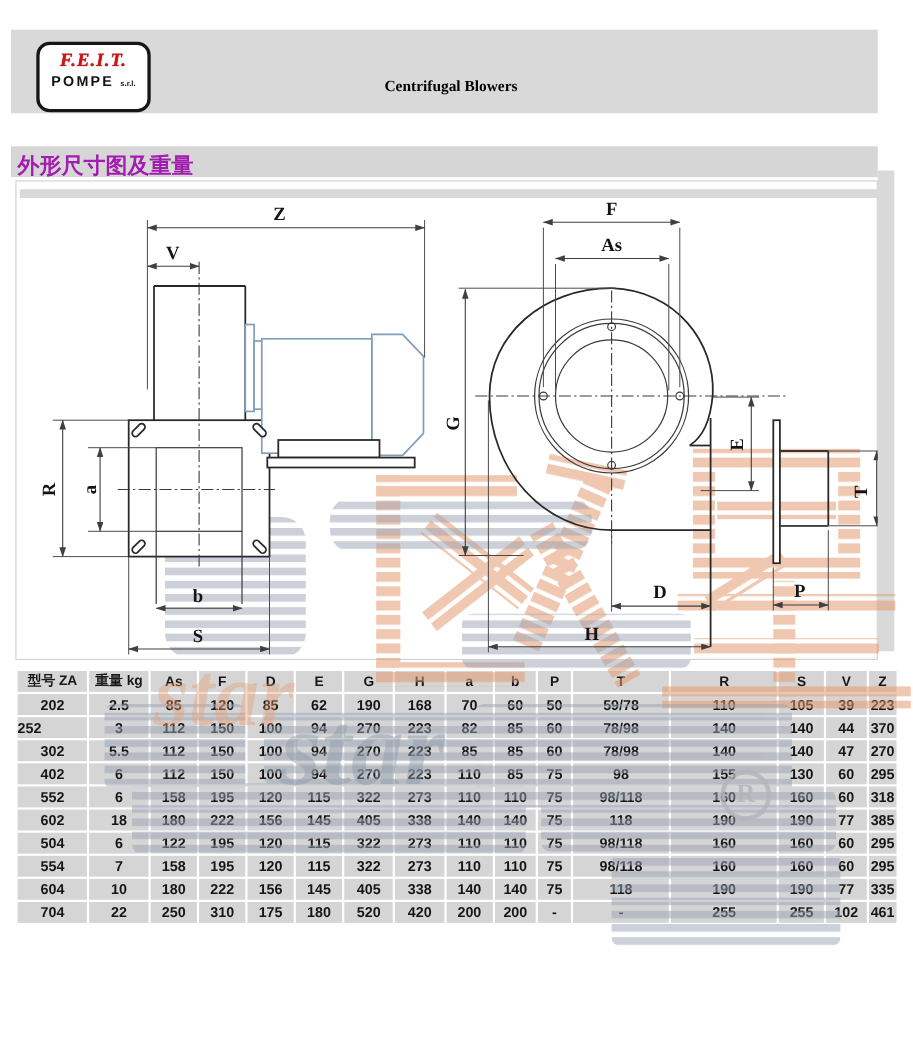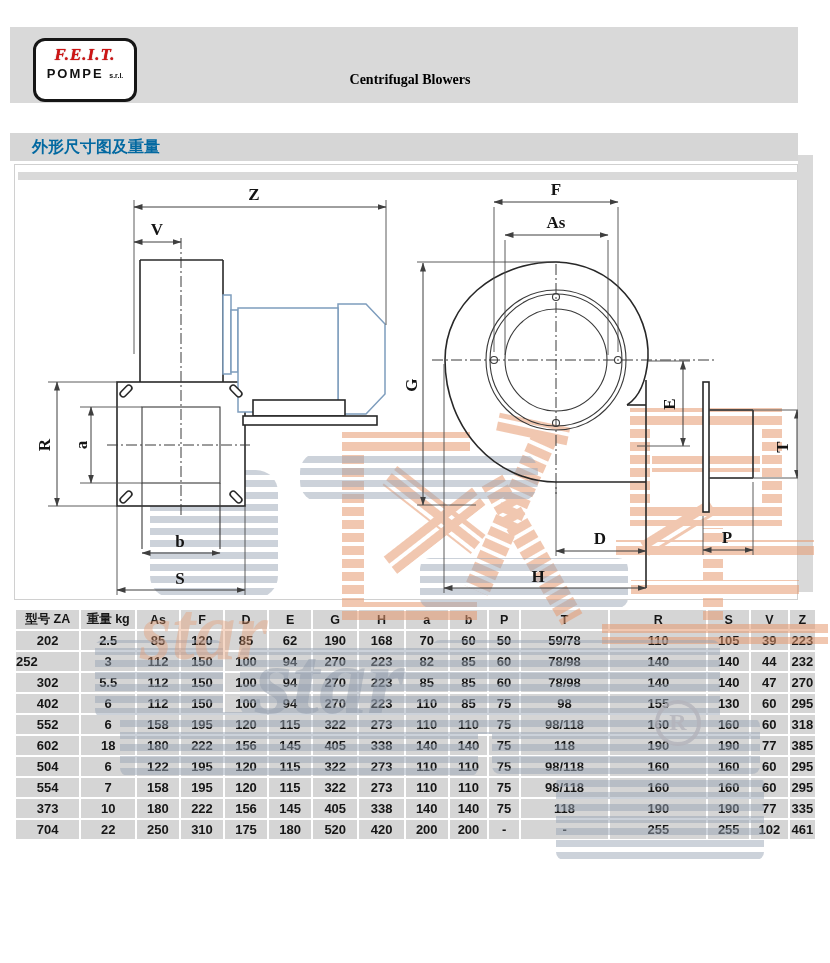--- a/index.html
+++ b/index.html
@@ -13,21 +13,21 @@
             color:#cf1414;font-size:17px;letter-spacing:1px;margin-top:4px;
             text-shadow:0 0 1px #8c0000;}
   .logo-bottom{font-size:13px;font-weight:bold;color:#111;letter-spacing:2px;margin-top:1px;}
   .logo-srl{font-size:7px;letter-spacing:0;font-weight:bold;}
   .title-cn{position:absolute;left:160px;top:38px;width:500px;text-align:center;
             font-size:22px;font-weight:bold;color:#000;}
   .title-en{position:absolute;left:160px;top:72px;width:500px;text-align:center;
             font-family:"Liberation Serif",serif;font-size:14px;font-weight:bold;color:#000;}
   
   .secbar{position:absolute;left:10px;top:133px;width:788px;height:28px;background:#d6d6d6;}
-  .secbar span{display:inline-block;margin:4px 0 0 22px;font-size:16px;font-weight:bold;color:#0369a1;}
+  .secbar span{display:inline-block;margin:4px 0 0 6px;font-size:20px;font-weight:bold;color:#a21caf;}
   
   .panel{position:absolute;left:14px;top:164px;width:784px;height:436px;background:#fff;
          border:1px solid #d0d0d0;box-sizing:border-box;}
   .panel-topstrip{position:absolute;left:18px;top:172px;width:792px;height:8px;background:#d9d9d9;}
   .panel-rightstrip{position:absolute;left:798px;top:155px;width:15px;height:437px;background:#d9d9d9;}
   .draw{position:absolute;left:14px;top:164px;width:784px;height:436px;z-index:3;}
   .wm{position:absolute;left:0;top:0;width:830px;height:963px;z-index:2;pointer-events:none;}
   
   .dims{position:absolute;left:14px;top:608px;width:803px;z-index:1;
         border-collapse:separate;border-spacing:2px;table-layout:fixed;}
@@ -316,21 +316,21 @@
           <td>94</td>
           <td>270</td>
           <td>223</td>
           <td>82</td>
           <td>85</td>
           <td>60</td>
           <td>78/98</td>
           <td>140</td>
           <td>140</td>
           <td>44</td>
-          <td>232</td>
+          <td>370</td>
         </tr>
         <tr>
           <td>302</td>
           <td>5.5</td>
           <td>112</td>
           <td>150</td>
           <td>100</td>
           <td>94</td>
           <td>270</td>
           <td>223</td>
@@ -427,21 +427,21 @@
           <td>110</td>
           <td>110</td>
           <td>75</td>
           <td>98/118</td>
           <td>160</td>
           <td>160</td>
           <td>60</td>
           <td>295</td>
         </tr>
         <tr>
-          <td>373</td>
+          <td>604</td>
           <td>10</td>
           <td>180</td>
           <td>222</td>
           <td>156</td>
           <td>145</td>
           <td>405</td>
           <td>338</td>
           <td>140</td>
           <td>140</td>
           <td>75</td>

